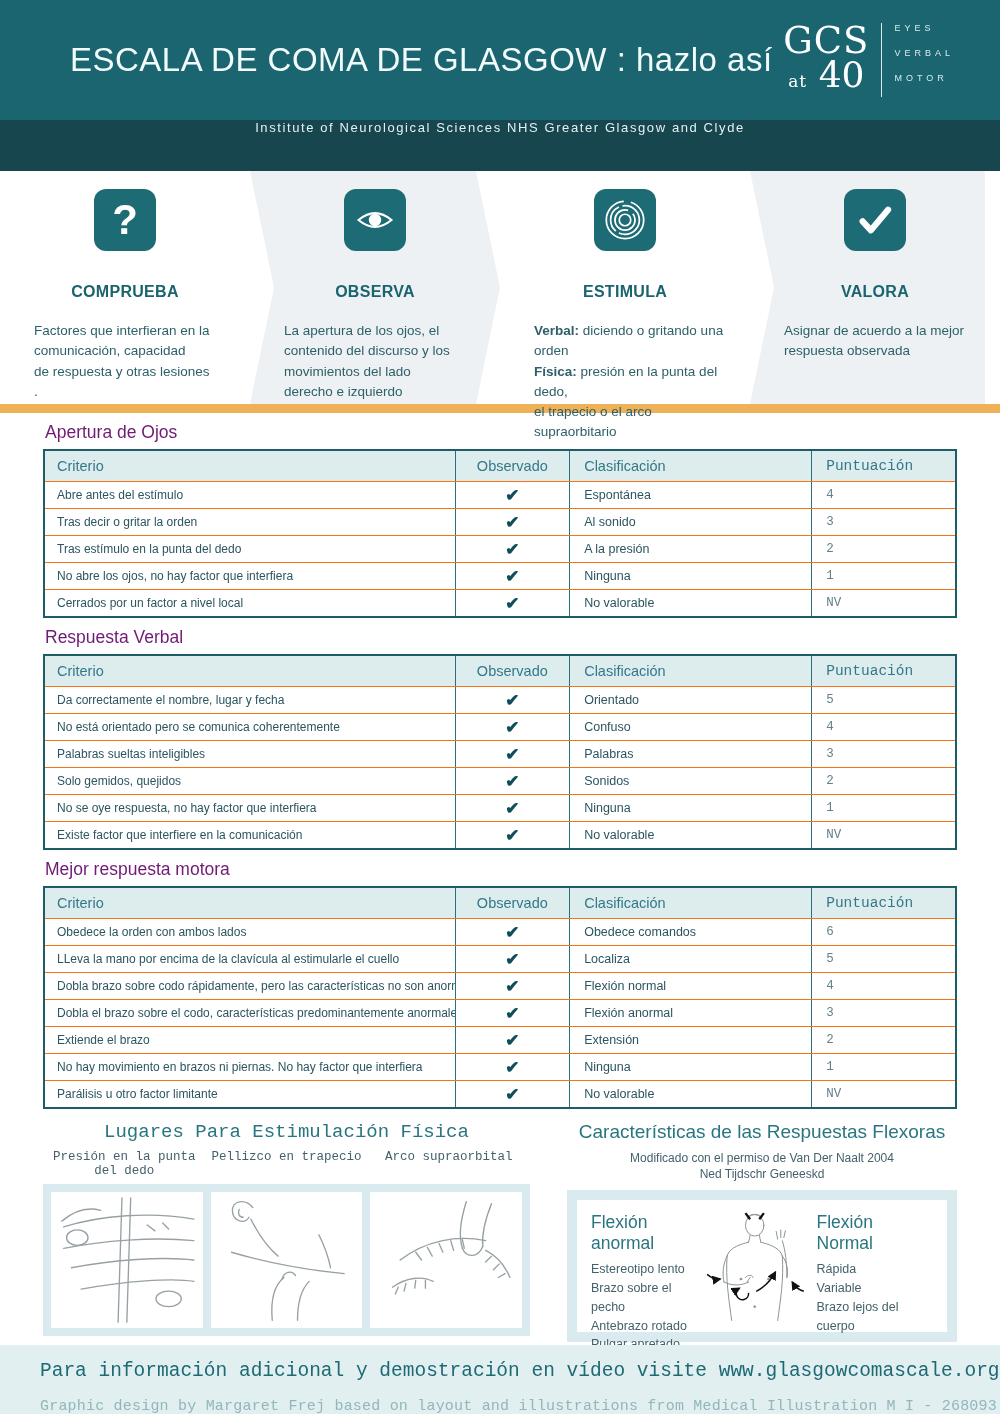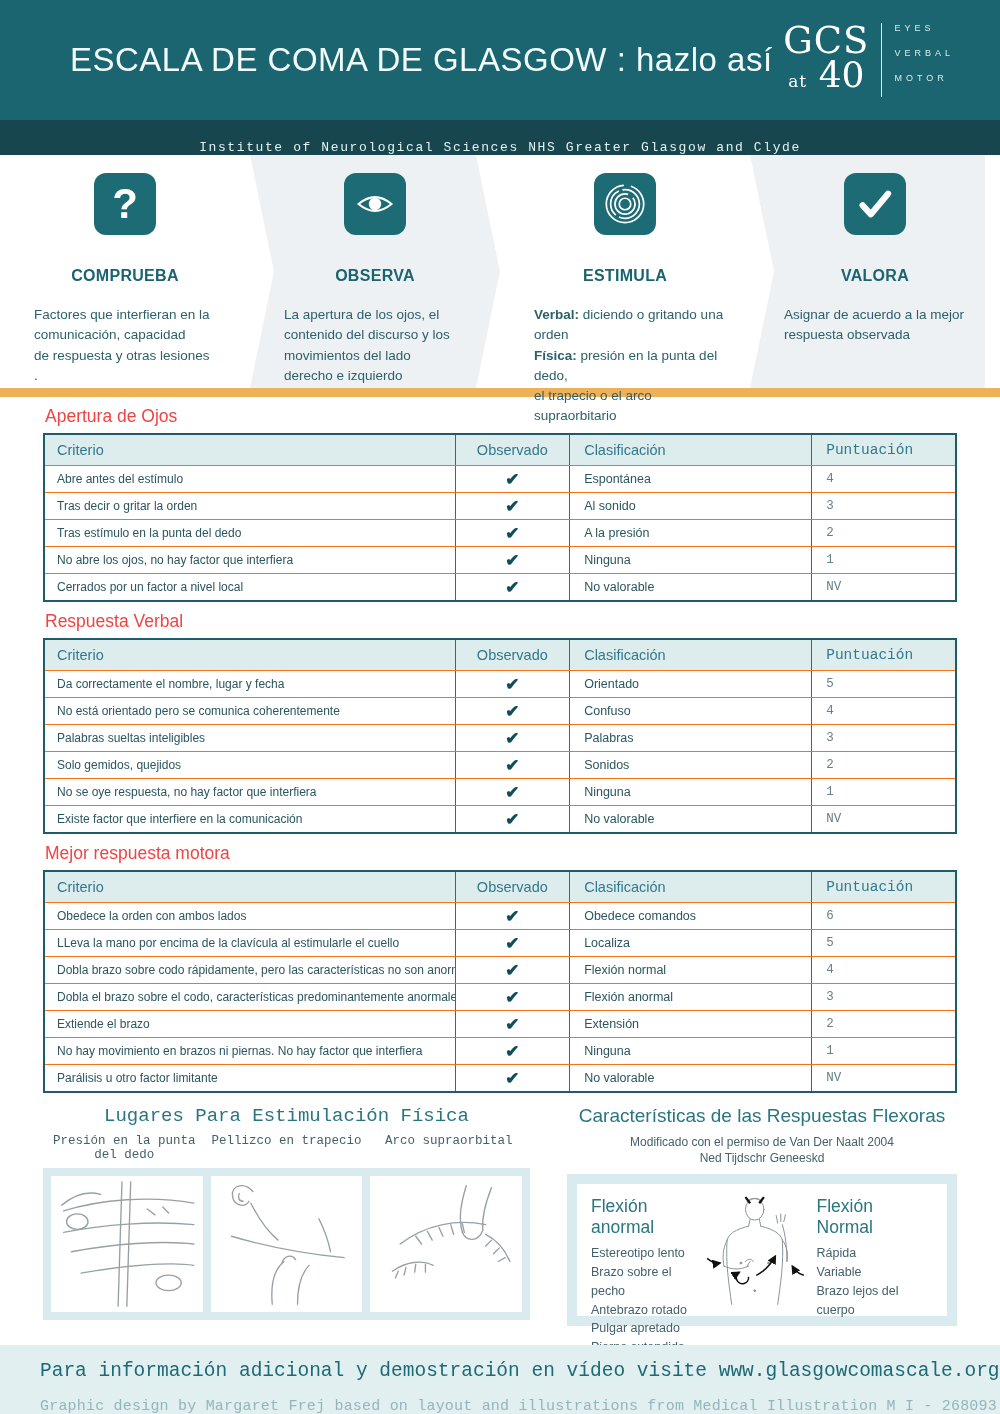--- a/index.html
+++ b/index.html
@@ -12,42 +12,42 @@
   .header h1 { color:#f2fbfb; font-size:33px; font-weight:400; letter-spacing:0.5px; }
   .logo { display:flex; color:#fff; }
   .logo-left { text-align:center; font-family:"DejaVu Serif", serif; line-height:0.95; }
   .logo-gcs { font-size:37px; letter-spacing:1px; }
   .logo-at40 { font-size:36px; }
   .logo-at { font-size:17px; letter-spacing:1px; }
   .logo-div { width:1px; height:74px; background:rgba(255,255,255,0.85); margin:0 12px 0 12px; }
   .logo-right { display:flex; flex-direction:column; gap:15px; font-size:9px; letter-spacing:4px; color:#d9ecec; }
 
   
-  .institute { height:35px; background:#17464e; display:flex; align-items:flex-end; justify-content:center;font-family:Liberation Mono, monospace; }
+  .institute { height:51px; background:#17464e; display:flex; align-items:flex-start; justify-content:center; }
   .institute span { color:#e2f2f2; font-size:13px; letter-spacing:1.6px; font-weight:500; }
 
   
   .steps { position:relative; height:233px; background:#fff; display:flex; }
   .step { position:relative; width:25%; padding-top:14px; }
   .step.band::before { content:""; position:absolute; inset:0; background:#edf1f4;
     clip-path: polygon(0 0, calc(100% - 24px) 0, 100% 50%, calc(100% - 24px) 100%, 0 100%, 24px 50%); }
   .step.band-end::before { clip-path: polygon(0 0, calc(100% - 15px) 0, calc(100% - 15px) 100%, 0 100%, 24px 50%); }
   .step > div { position:relative; z-index:1; }
   .step-icon { width:62px; height:62px; background:#1d6b75; border-radius:12px; margin:4px auto 0; display:flex; align-items:center; justify-content:center; }
   .qmark { color:#fff; font-size:42px; font-weight:700; line-height:1; }
   .step-title { text-align:center; margin-top:32px; font-size:16px; font-weight:700; color:#19646f; letter-spacing:0.3px; }
   .step-text { margin:20px 26px 0 34px; font-size:13.5px; line-height:1.5; color:#2d6069; white-space:pre-line; }
   .step-text .b { font-weight:700; white-space:pre-line; }
   .step-text span { white-space:pre-line; }
 
   .orange-bar { height:9px; background:#efb157; }
 
   
   .content { padding:0 43px; }
-  .content h2 { font-size:17.5px; font-weight:400; color:#ef4444; margin:9px 0 6px 2px; }
+  .content h2 { font-size:17.5px; font-weight:400; color:#701a75; margin:9px 0 6px 2px; }
   .gcs-table { border:2px solid #1e5c68; background:#fff; }
   .trow { display:flex; min-height:27px; align-items:stretch; }
   .trow + .trow { border-top:1px solid #f97316; }
   .thead { background:#ddedee; min-height:30px; }
   .tcell { display:flex; align-items:center; overflow:hidden; }
   .c0 { flex:0 0 45%; padding-left:12px; font-size:12px; color:#2b5560; white-space:nowrap; }
   .c1 { flex:0 0 12.6%; justify-content:center; color:#0e4e5a; font-size:17px; font-weight:700; }
   .c2 { flex:0 0 26.6%; padding-left:14px; font-size:12.5px; color:#2b5560; }
   .c3 { flex:0 0 15.8%; padding-left:14px; font-size:12.5px; color:#64808a;font-family:Liberation Mono, monospace; }
   .thead .tcell { font-size:14.5px; color:#33788a; font-weight:400; }

